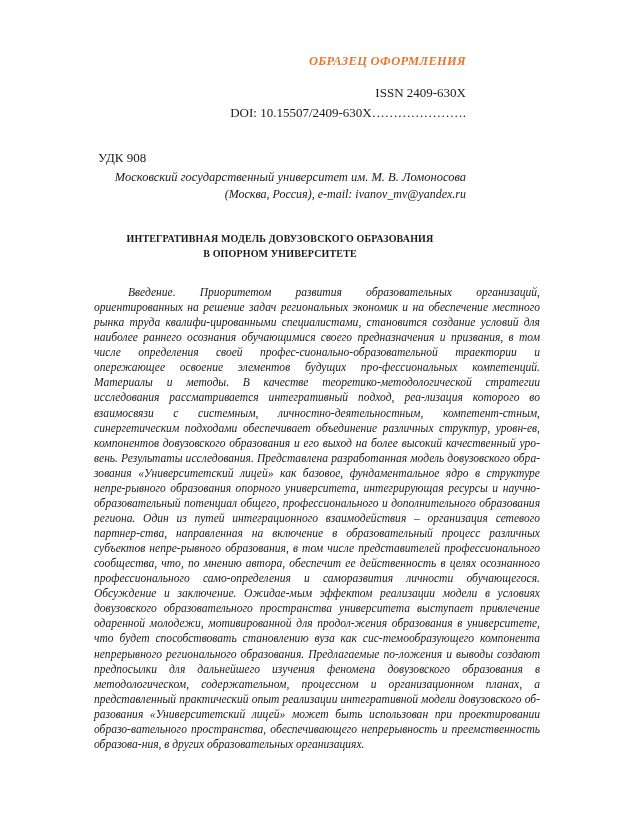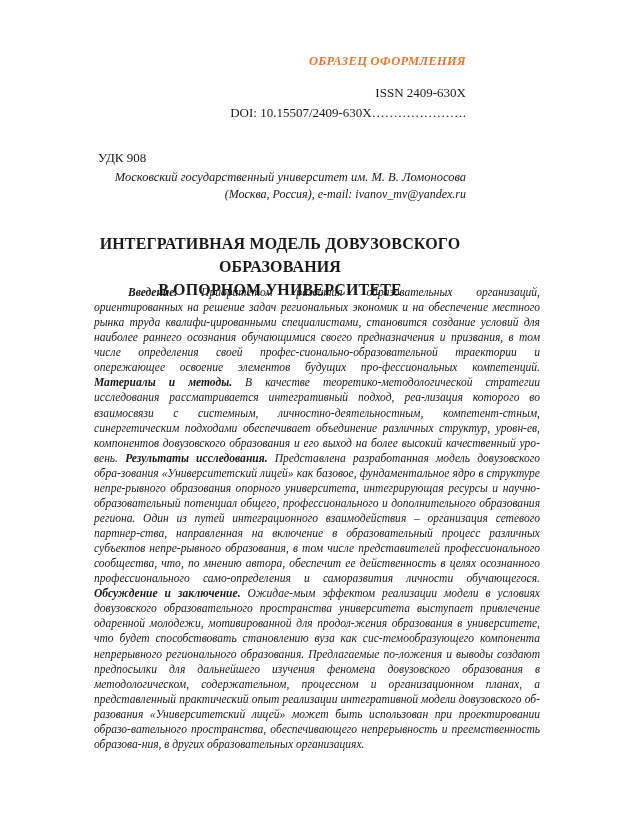--- a/index.html
+++ b/index.html
@@ -86,42 +86,42 @@
     display: block;
   }
 
   
   .article-title {
     position: absolute;
     top: 232px;
     left: 94px;
     right: 94px;
     text-align: center;
-    font-size: 16px;
+    font-size: 10px;
     font-weight: bold;
     line-height: 1.45;
     letter-spacing: 0.15px;
   }
   .article-title .t-line { display: block; }
 
   
   .abstract {
     position: absolute;
     top: 285px;
     left: 94px;
     width: 446px;
     font-size: 11.55px;
     font-style: italic;
     line-height: 1.305;
     text-align: justify;
     text-justify: inter-word;
     text-indent: 34px;
     hyphens: manual;
   }
-  .abstract b { font-weight: bold; font-style: italic; }
+  .abstract b { font-weight: normal; font-style: italic; }
 
   
   .keywords {
     position: absolute;
     top: 683px;
     left: 94px;
     width: 446px;
     font-size: 11.55px;
     font-style: italic;
     line-height: 1.305;

